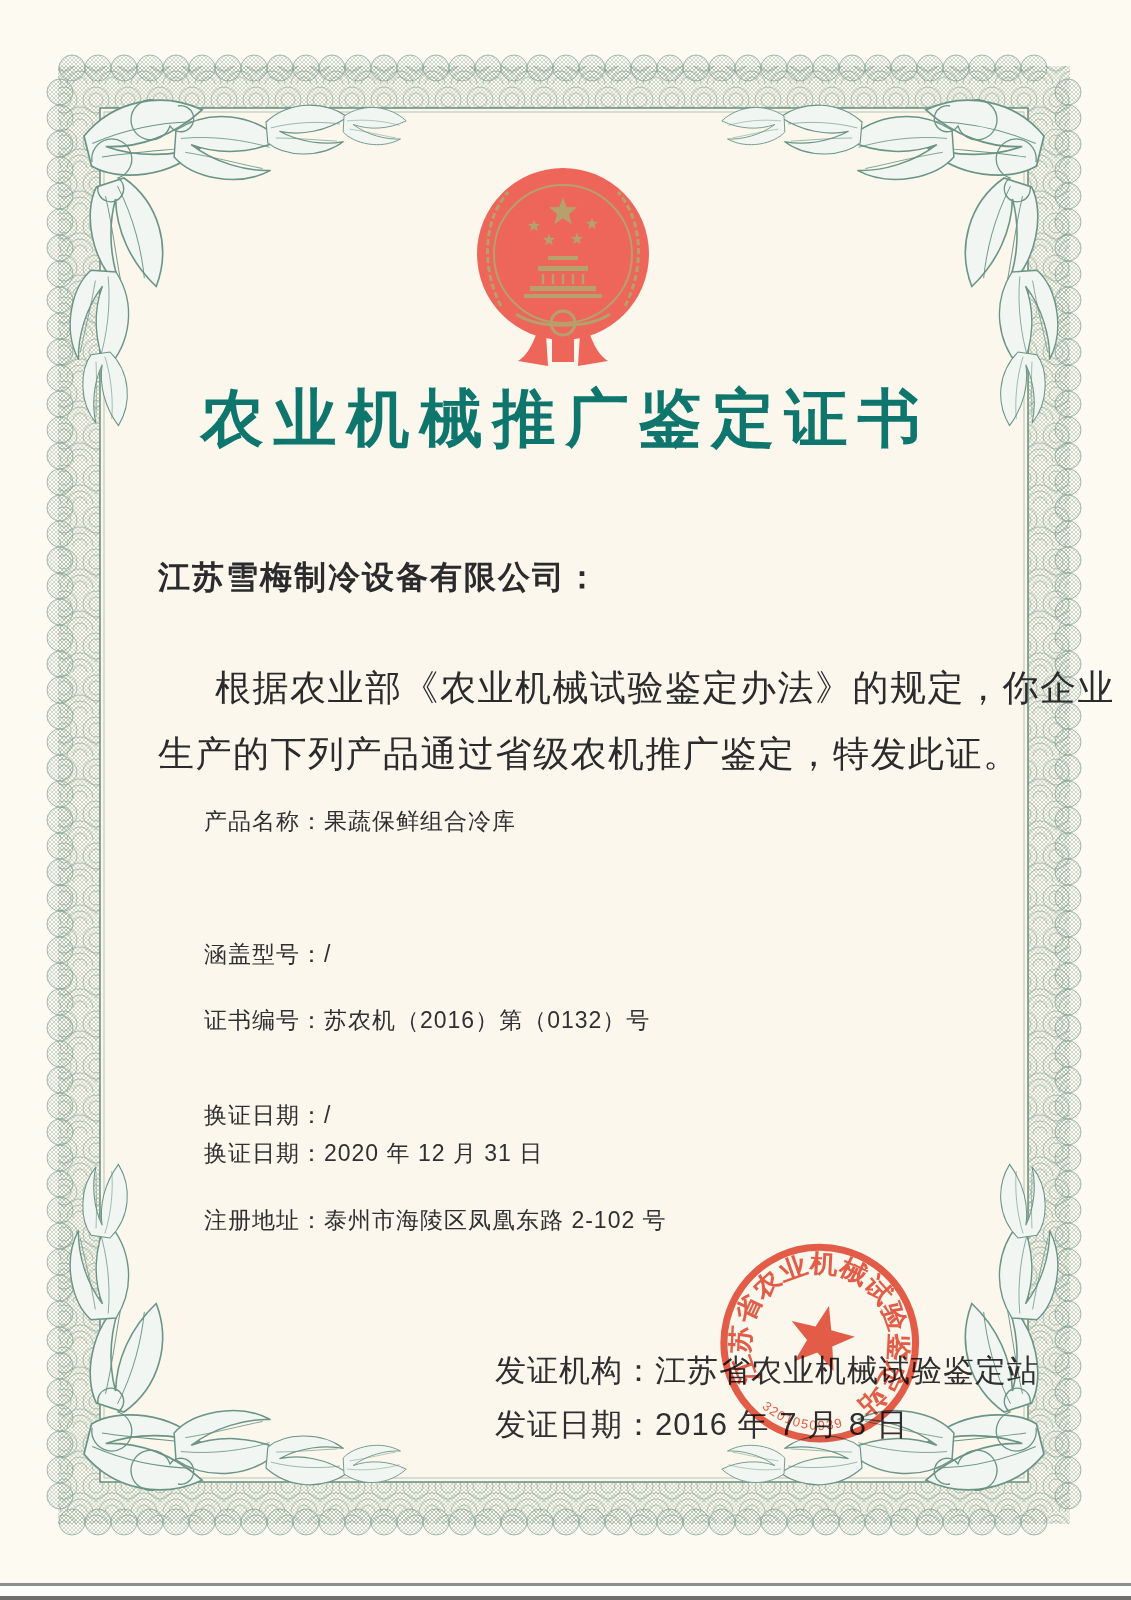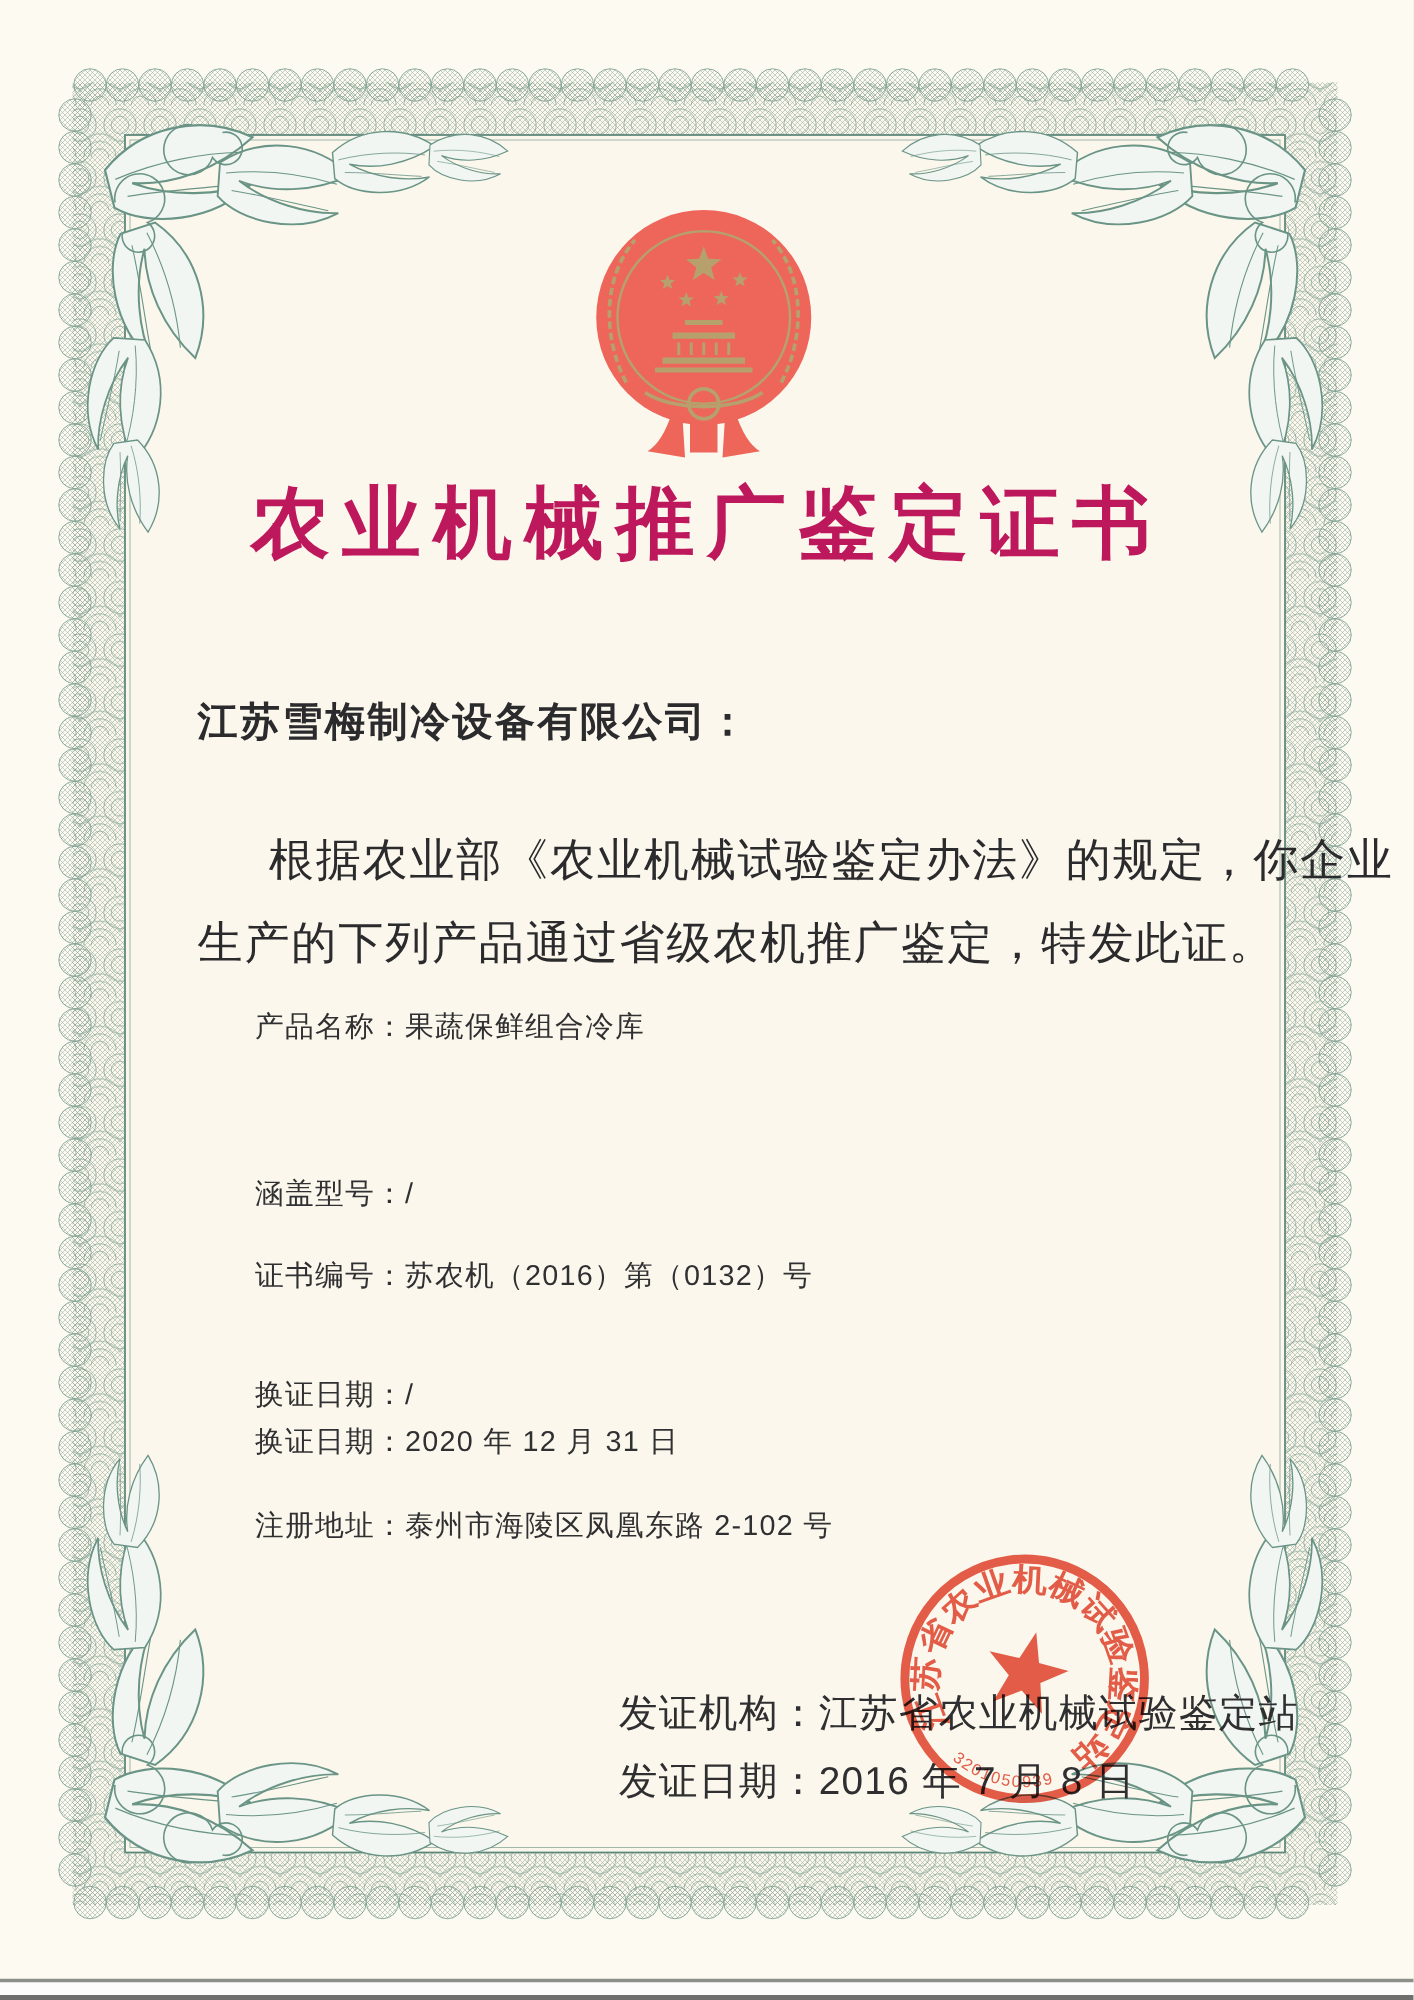--- a/index.html
+++ b/index.html
@@ -6,21 +6,21 @@
   .page{
     position:relative; width:1131px; height:1600px; margin:0 auto;
     background:#fcfaf1; overflow:hidden;
     font-family:"Liberation Sans", sans-serif; color:#2e2e30;
   }
   .border-svg{position:absolute;left:0;top:0;}
   .emblem{position:absolute;left:468px;top:166px;width:190px;height:205px;opacity:.93;}
   .title{
     position:absolute;left:0;top:376px;width:1131px;margin:0;
     text-align:center;font-family:"Liberation Serif", serif;
-    font-size:63px;font-weight:700;letter-spacing:10px;color:#be185d;
+    font-size:63px;font-weight:700;letter-spacing:10px;color:#0f766e;
   }
   .company{position:absolute;left:158px;top:556px;font-size:32px;font-weight:600;letter-spacing:2px;color:#2b2b2d;}
   .body-line{position:absolute;font-size:36px;letter-spacing:1.5px;color:#2b2b2d;margin:0;}
   .body-line.l1{left:215px;top:664px;}
   .body-line.l2{left:158px;top:730px;}
   .field{position:absolute;left:204px;font-size:23px;letter-spacing:1px;color:#303032;}
   .field.f0{top:806px;} .field.f1{top:872px;} .field.f2{top:939px;}
   .field.f3{top:1005px;} .field.f4{top:1100px;text-align:right;} .field.f5{top:1138px;}
   .field.f6{top:1205px;}
   .footer-line{position:absolute;left:495px;font-size:31px;letter-spacing:1px;color:#2f2f31;}

